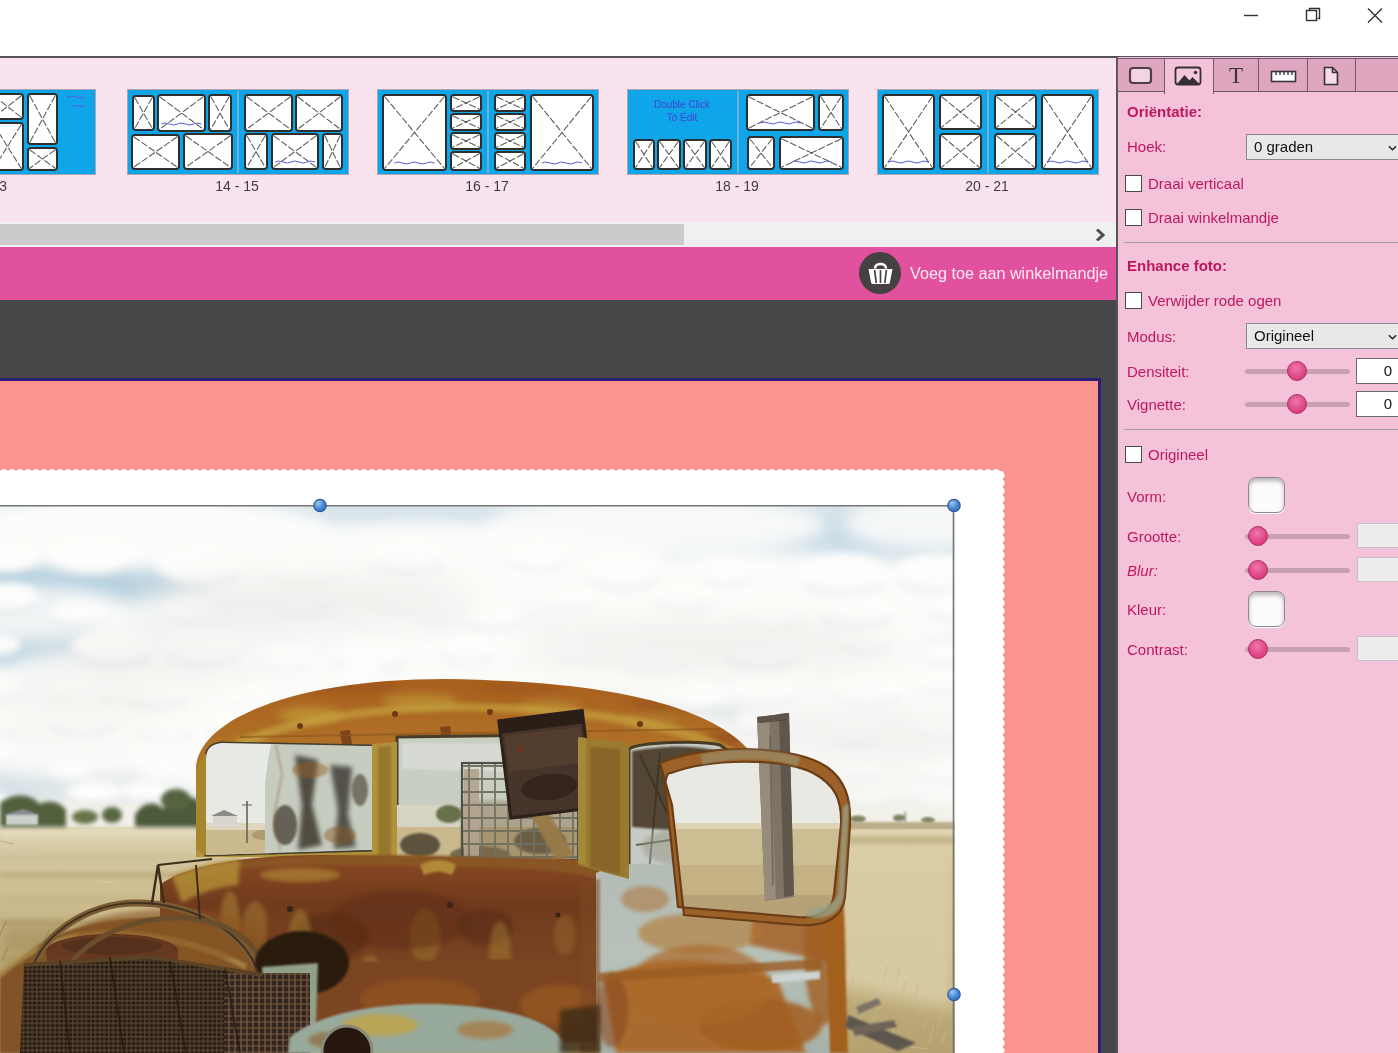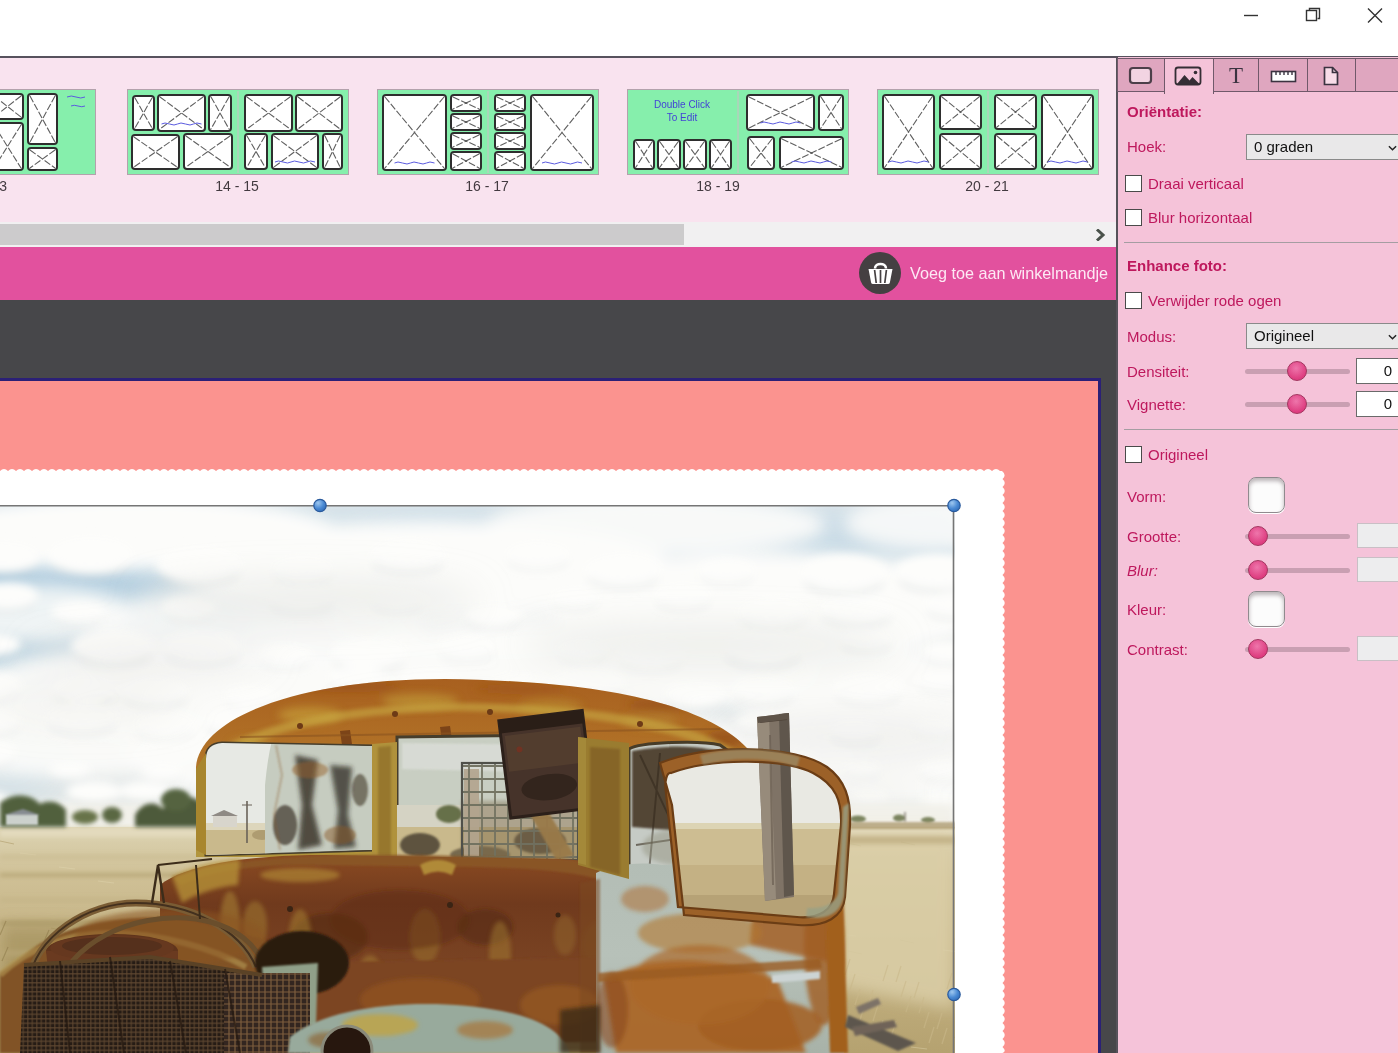--- a/index.html
+++ b/index.html
@@ -4,21 +4,21 @@
 <style>
   html,body{margin:0;padding:0;}
   body{width:1398px;height:1053px;overflow:hidden;position:relative;
        font-family:"Liberation Sans",sans-serif;background:#fff;}
   .abs{position:absolute;}
   
   #titlebar{left:0;top:0;width:1398px;height:56px;background:#fff;}
   #topline{left:0;top:56px;width:1398px;height:2px;background:#57525e;}
   
   #filmstrip{left:0;top:58px;width:1116px;height:164px;background:#f9e3ef;}
-  .thumb{position:absolute;top:31px;width:220px;height:84px;background:#86efac;border:1px solid #b3a2ac;}
+  .thumb{position:absolute;top:31px;width:220px;height:84px;background:#0ea5e9;border:1px solid #b3a2ac;}
   .tlabel{position:absolute;top:120px;width:220px;text-align:center;font-size:14px;color:#433a40;}
   
   #hscroll{left:0;top:222px;width:1116px;height:25px;background:#f1f0f1;}
   #hthumb{left:0;top:2px;width:684px;height:21px;background:#cccbcc;position:absolute;}
   
   #addbar{left:0;top:247px;width:1116px;height:53px;background:#e2519e;}
   #basket{left:859px;top:5px;width:42px;height:42px;border-radius:50%;background:#454042;position:absolute;}
   #addtxt{position:absolute;left:910px;top:0;height:64px;line-height:52px;color:#fde9f4;font-size:16.2px;white-space:nowrap;}
   
   #canvas{left:0;top:300px;width:1116px;height:753px;background:#47474a;overflow:hidden;}
@@ -141,21 +141,21 @@
         <path d="M132.5 33 q3 -2 8 0 t8 0 t8 0 t8 0 t8 0" fill="none" stroke="#5b5bdf" stroke-width="1"></path>
         <rect x="191" y="5" width="24" height="35" rx="3" fill="#fff" stroke="#2e2e2e" stroke-width="2"></rect>
         <path d="M193 7 L213 38 M213 7 L193 38" stroke="#5f5f5f" stroke-width="1.1" stroke-dasharray="7 2"></path>
         <rect x="120" y="47" width="26" height="32" rx="3" fill="#fff" stroke="#2e2e2e" stroke-width="2"></rect>
         <path d="M122 49 L144 77 M144 49 L122 77" stroke="#5f5f5f" stroke-width="1.1" stroke-dasharray="7 2"></path>
         <rect x="152" y="47" width="63" height="32" rx="3" fill="#fff" stroke="#2e2e2e" stroke-width="2"></rect>
         <path d="M154 49 L213 77 M213 49 L154 77" stroke="#5f5f5f" stroke-width="1.1" stroke-dasharray="7 2"></path>
         <path d="M163.5 72 q3 -2 8 0 t8 0 t8 0 t8 0 t8 0" fill="none" stroke="#5b5bdf" stroke-width="1"></path>
       </svg>
     </div>
-  <div class="tlabel" style="left:608px;">18 - 19</div>
+  <div class="tlabel" style="left:627px;">18 - 19</div>
   <div class="thumb" style="left:877px;">
       <svg width="220" height="84" viewBox="0 0 220 84" style="position:absolute;left:0;top:0">
         <line x1="110" y1="1" x2="110" y2="83" stroke="#cbbec6" stroke-width="1"></line>
         <rect x="5" y="5" width="51" height="74" rx="3" fill="#fff" stroke="#2e2e2e" stroke-width="2"></rect>
         <path d="M7 7 L54 77 M54 7 L7 77" stroke="#5f5f5f" stroke-width="1.1" stroke-dasharray="7 2"></path>
         <path d="M10.5 72 q3 -2 8 0 t8 0 t8 0 t8 0 t8 0" fill="none" stroke="#5b5bdf" stroke-width="1"></path>
         <rect x="62" y="5" width="41" height="34" rx="3" fill="#fff" stroke="#2e2e2e" stroke-width="2"></rect>
         <path d="M64 7 L101 37 M101 7 L64 37" stroke="#5f5f5f" stroke-width="1.1" stroke-dasharray="7 2"></path>
         <rect x="62" y="44" width="41" height="35" rx="3" fill="#fff" stroke="#2e2e2e" stroke-width="2"></rect>
         <path d="M64 46 L101 77 M101 46 L64 77" stroke="#5f5f5f" stroke-width="1.1" stroke-dasharray="7 2"></path>
@@ -896,21 +896,21 @@
   <div class="plabel pbold" style="top:46px;">Oriëntatie:</div>
   <div class="plabel" style="top:81px;">Hoek:</div>
   <div class="ddown" style="top:77px;">0 graden
     <svg class="chev" viewBox="0 0 10 10">
         <path d="M1 2.5 l4 4 4-4" fill="none" stroke="#222" stroke-width="1.6"></path>
       </svg>
   </div>
   <div class="cb" style="top:118px;"></div>
   <div class="plabel" style="left:30px;top:118px;">Draai verticaal</div>
   <div class="cb" style="top:152px;"></div>
-  <div class="plabel" style="left:30px;top:152px;">Blur horizontaal</div>
+  <div class="plabel" style="left:30px;top:152px;">Draai winkelmandje</div>
   <div class="sep" style="top:185px;"></div>
   <div class="plabel pbold" style="top:200px;">Enhance foto:</div>
   <div class="cb" style="top:235px;"></div>
   <div class="plabel" style="left:30px;top:235px;">Verwijder rode ogen</div>
   <div class="plabel" style="top:271px;">Modus:</div>
   <div class="ddown" style="top:266px;">Origineel
     <svg class="chev" viewBox="0 0 10 10">
         <path d="M1 2.5 l4 4 4-4" fill="none" stroke="#222" stroke-width="1.6"></path>
       </svg>
   </div>

